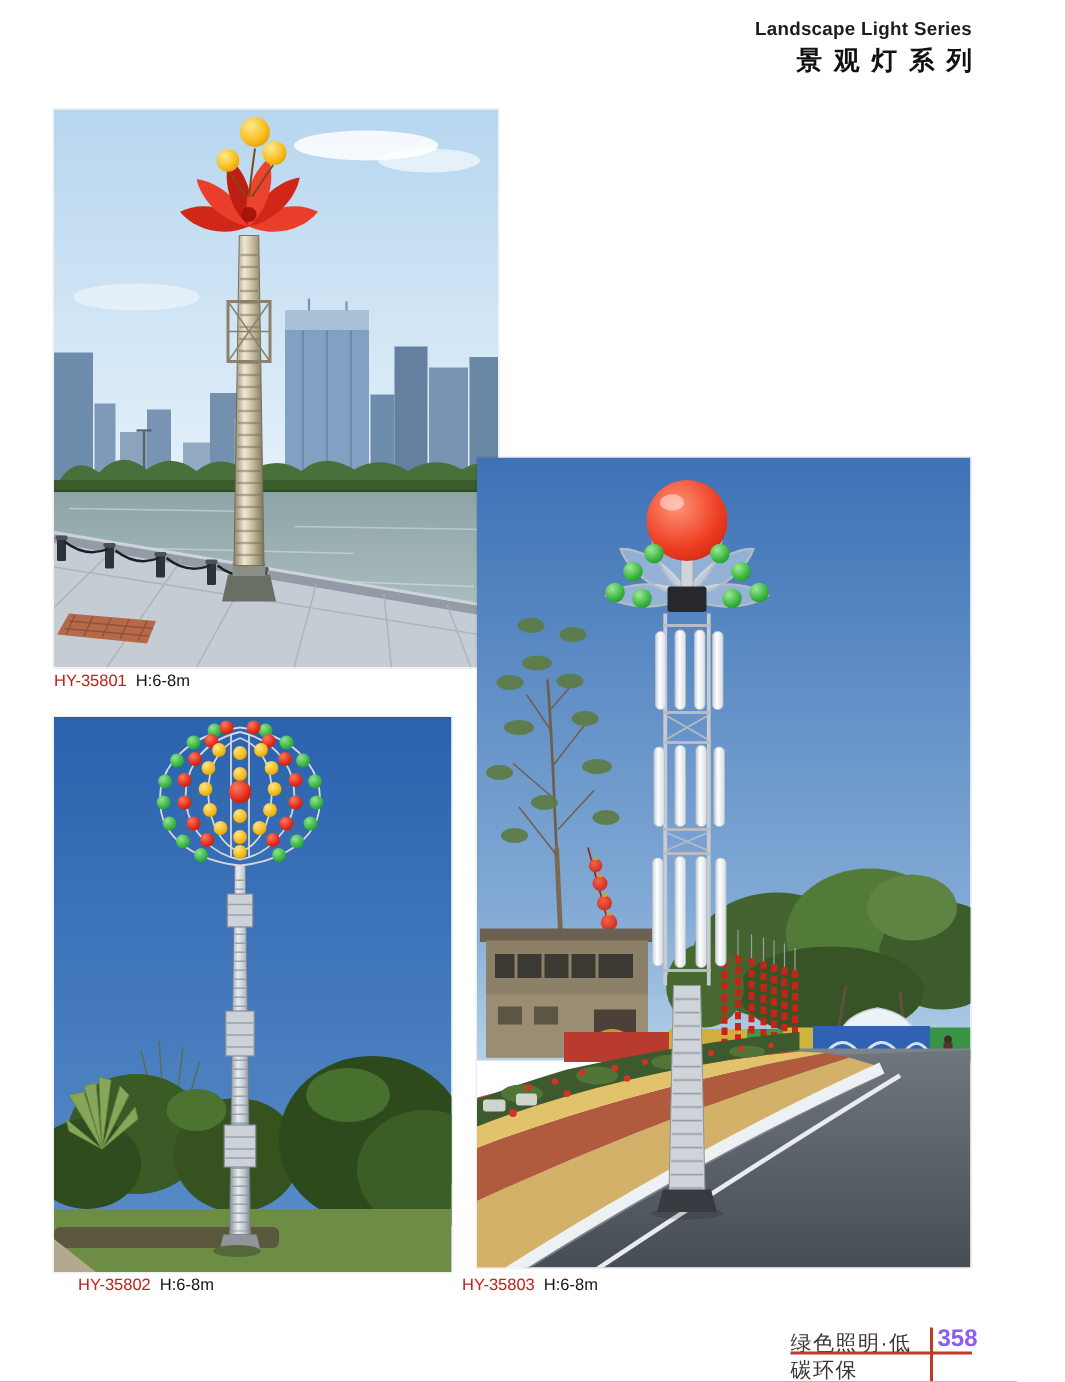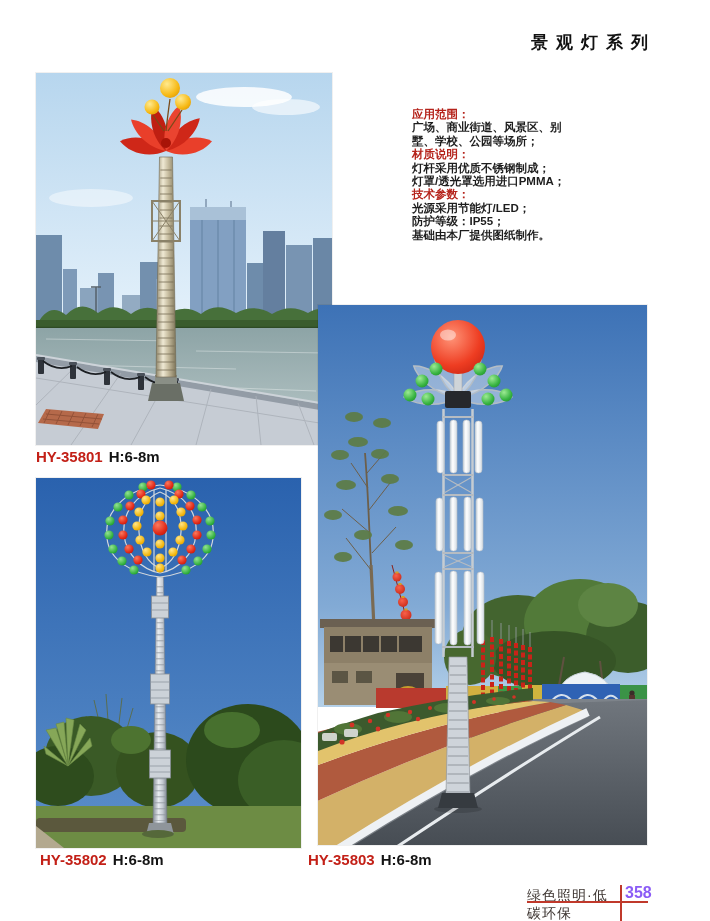--- a/index.html
+++ b/index.html
@@ -1,44 +1,45 @@
 <!DOCTYPE html>
 <html><head>
 <meta charset="utf-8">
 <style>
   html,body{margin:0;padding:0;background:#888;}
   .page{position:relative;width:710px;height:921px;background:#ffffff;overflow:hidden;
         font-family:"Liberation Sans","DejaVu Sans",sans-serif;}
   
   .hdr{position:absolute;top:12px;left:0;width:648px;text-align:right;}
   .hdr-en{font-size:12.5px;font-weight:bold;color:#1c1c1c;letter-spacing:.2px;}
-  .hdr-zh{margin-top:19px;font-size:17px;font-weight:bold;color:#111;letter-spacing:8px;margin-right:-8px;}
+  .hdr-zh{margin-top:3px;font-size:17px;font-weight:bold;color:#111;letter-spacing:8px;margin-right:-8px;}
   
   .photo{position:absolute;box-shadow:0 0 0 1px rgba(0,0,0,0.06);}
   .photo svg{display:block;}
   
   .info{position:absolute;left:412px;top:108px;width:170px;font-size:11.5px;line-height:13.4px;font-weight:bold;}
   .info .h{color:#b5231b;}
   .info .b{color:#1d1d1d;}
   
-  .plabel{position:absolute;font-size:15px;font-weight:bold;white-space:nowrap;}
+  .plabel{position:absolute;font-size:11px;font-weight:normal;white-space:nowrap;}
   .model{color:#c32017;}
   .hval{color:#141414;margin-left:6px;}
   
   .foot-slogan{position:absolute;left:527px;top:887px;width:90px;font-size:14px;font-weight:normal;color:#3c3430;letter-spacing:1px;}
   .foot-hline{position:absolute;left:527px;top:901px;width:121px;height:2px;background:#c0392b;}
   .foot-vline{position:absolute;left:620px;top:885px;width:2px;height:36px;background:#c0392b;}
   .foot-num{position:absolute;left:625px;top:884px;font-size:16px;font-weight:bold;color:#8b5cf6;}
 </style>
 </head>
 <body>
 
 <div class="page">
 
   <div class="hdr">
+    <div class="hdr-en">Landscape Light Series</div>
     <div class="hdr-zh">景观灯系列</div>
   </div>
 
   <div class="photo" style="left:36px;top:73px;z-index:1;">
   <svg width="296" height="372" viewBox="0 0 296 372">
     <defs>
       <linearGradient id="sky1" x1="0" y1="0" x2="0" y2="1">
         <stop offset="0" stop-color="#b7d6ee"></stop>
             <stop offset="1" stop-color="#e6f2fb"></stop>
       </linearGradient>
@@ -323,21 +324,21 @@
               <circle cx="124" cy="66" r="4.6"></circle>
           <circle cx="124" cy="80" r="4.6"></circle>
               <circle cx="124" cy="90" r="4.6"></circle>
         </g>
         <circle cx="124" cy="50" r="7.5" fill="url(#rball2)"></circle>
       </g>
       <ellipse cx="122" cy="356" rx="16" ry="4" fill="#55683a"></ellipse>
     </g>
   </svg>
   </div>
-  <div class="plabel" style="left:40px;top:851px;text-align:right;">
+  <div class="plabel" style="left:52px;top:851px;text-align:right;">
     <span class="model">HY-35802</span><span class="hval">H:6-8m</span>
   </div>
 
   <div class="photo" style="left:318px;top:305px;z-index:2;">
   <svg width="329" height="540" viewBox="0 0 329 540">
     <defs>
       <linearGradient id="sky3" x1="0" y1="0" x2="0" y2="1">
         <stop offset="0" stop-color="#3d72b6"></stop>
             <stop offset="0.75" stop-color="#82aad5"></stop>
             <stop offset="1" stop-color="#b5d1e9"></stop>
@@ -579,31 +580,19 @@
         </g>
         <rect x="127" y="86" width="26" height="17" rx="2" fill="#26282c"></rect>
       </g>
     </g>
   </svg>
   </div>
   <div class="plabel" style="left:308px;top:851px;">
     <span class="model">HY-35803</span><span class="hval">H:6-8m</span>
   </div>
 
-  <div class="info">
-    <div class="h">应用范围：</div>
-    <div class="b">广场、商业街道、风景区、别</div>
-    <div class="b">墅、学校、公园等场所；</div>
-    <div class="h">材质说明：</div>
-    <div class="b">灯杆采用优质不锈钢制成；</div>
-    <div class="b">灯罩/透光罩选用进口PMMA；</div>
-    <div class="h">技术参数：</div>
-    <div class="b">光源采用节能灯/LED；</div>
-    <div class="b">防护等级：IP55；</div>
-    <div class="b">基础由本厂提供图纸制作。</div>
-  </div>
 
   <div class="foot-slogan">绿色照明·低碳环保</div>
   <div class="foot-hline"></div>
   <div class="foot-vline"></div>
   <div class="foot-num">358</div>
 
 </div>
 
 </body></html>

